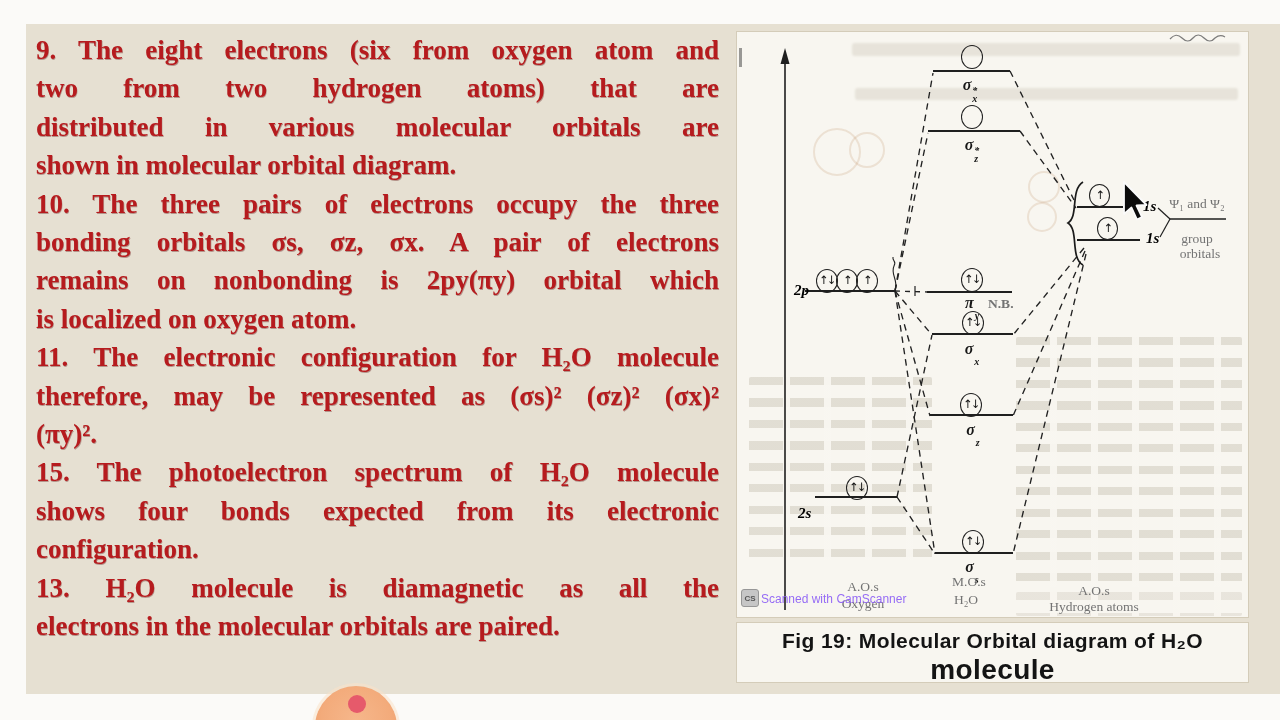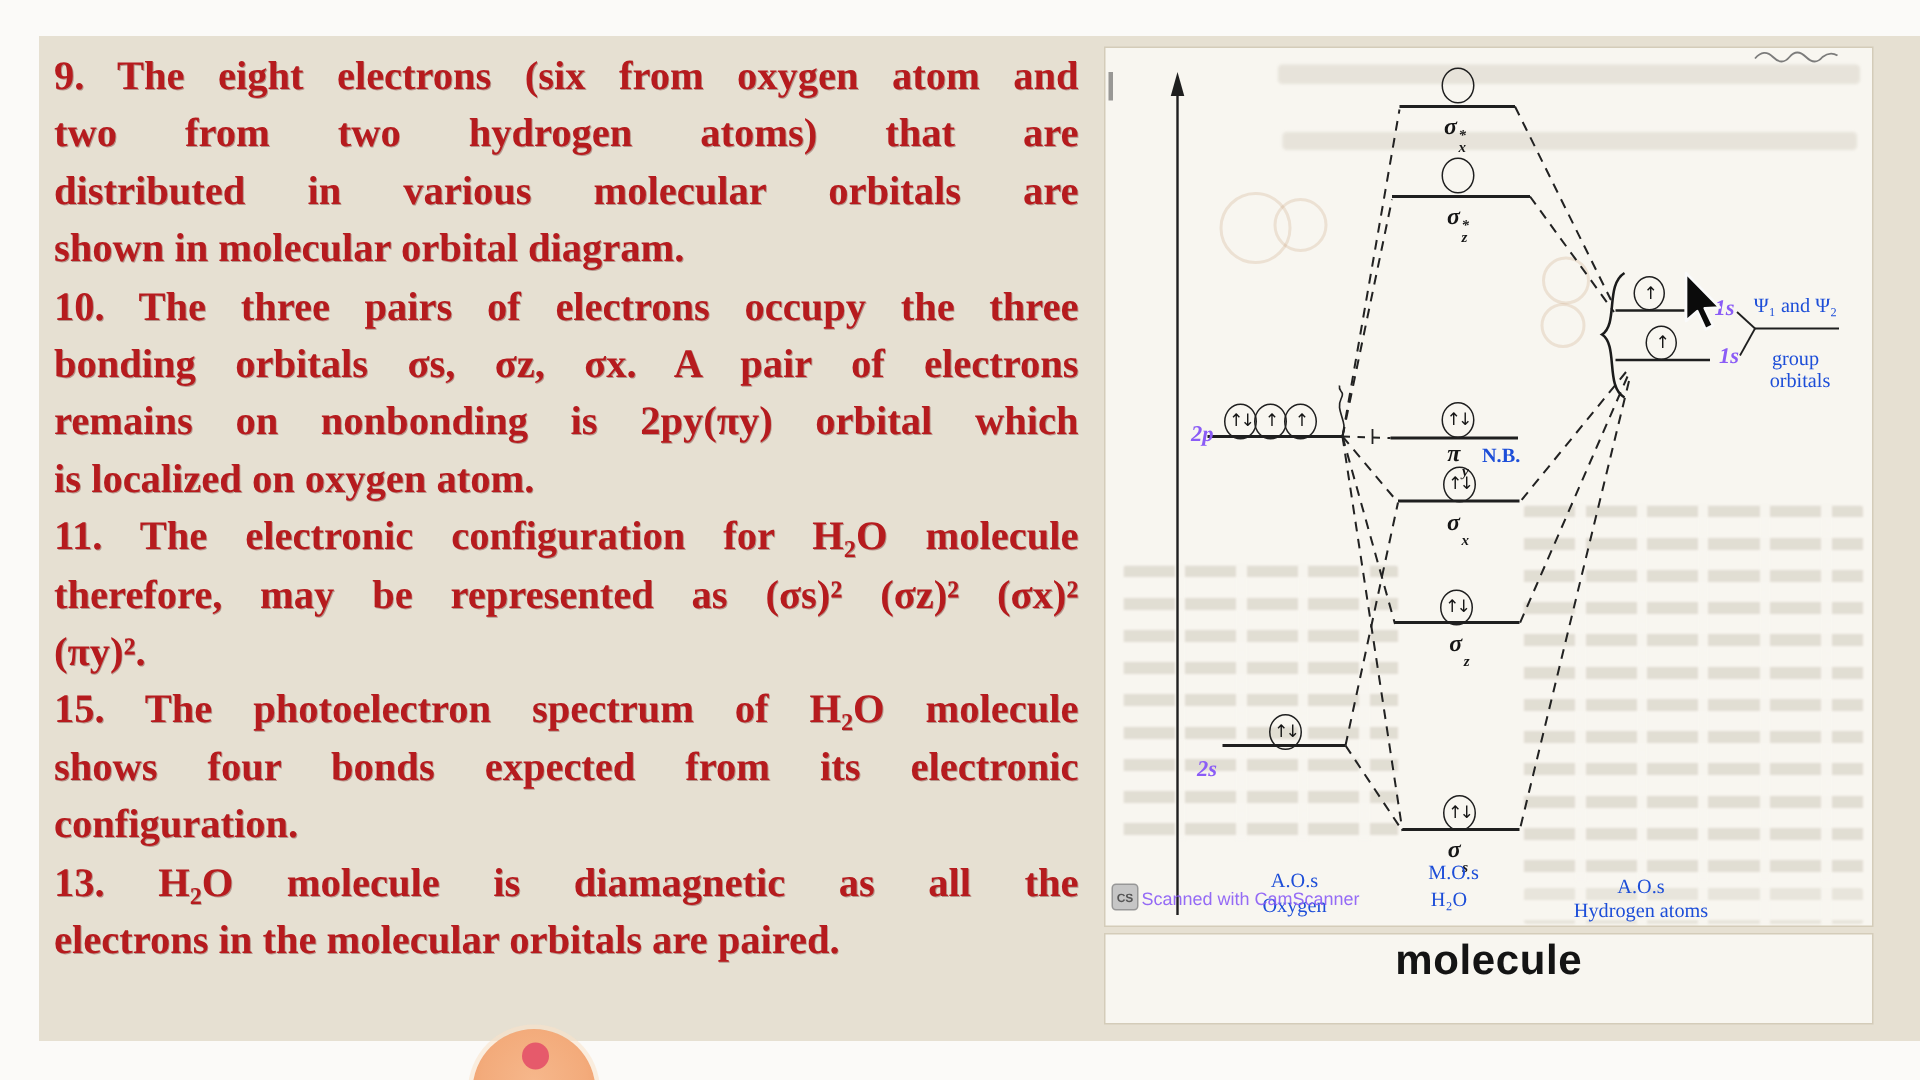--- a/index.html
+++ b/index.html
@@ -23,22 +23,22 @@
   #cap-card .c2{margin-top:1px;font-size:28px;letter-spacing:.4px;}
   
   .circ{position:absolute;width:20px;height:22px;border:1.8px solid #1f1f1f;border-radius:50%;
     display:flex;align-items:center;justify-content:center;color:#141414;
     font-family:"DejaVu Sans",sans-serif;font-size:11.5px;letter-spacing:-2px;line-height:1;}
   .circ.small{width:19px;height:21px;}
   .olbl{position:absolute;transform:translateX(-50%);font-family:"Liberation Serif",serif;
     font-style:italic;font-weight:700;font-size:16px;color:#161616;white-space:nowrap;}
   .stk{display:inline-flex;flex-direction:column;align-items:flex-start;font-size:10px;
     line-height:8px;margin-left:1px;transform:translateY(4px);font-weight:700;}
-  .ital{position:absolute;font:italic 700 15px "Liberation Serif",serif;color:#8b5cf6;white-space:nowrap;}
-  .plain{position:absolute;font:13.5px "Liberation Serif",serif;color:#1d4ed8;white-space:nowrap;}
+  .ital{position:absolute;font:italic 700 15px "Liberation Serif",serif;color:#000000;white-space:nowrap;}
+  .plain{position:absolute;font:13.5px "Liberation Serif",serif;color:#737373;white-space:nowrap;}
   .cen{transform:translateX(-50%);}
   .nb{font-weight:700;}
   
   .ghostp{position:absolute;border-radius:2px;filter:blur(.7px);
     background-image:repeating-linear-gradient(90deg, rgba(0,0,0,0) 0 34px, rgba(248,246,240,.95) 34px 41px),
       repeating-linear-gradient(180deg, rgba(148,136,112,.22) 0 8px, rgba(0,0,0,0) 8px 21.5px);}
   .ghostl{position:absolute;background:rgba(150,138,114,.17);filter:blur(1px);border-radius:3px;}
   .ghostc{position:absolute;border:2px solid rgba(196,150,108,.22);border-radius:50%;}
   
   #cs-badge{position:absolute;left:4px;top:557px;width:16px;height:16px;background:#c6c6c6;
@@ -215,20 +215,21 @@
     <span class="plain cen" style="left:232px;top:542px;">M.O.s</span>
     <span class="plain cen" style="left:229px;top:560px;">H₂O</span>
     <span class="plain cen" style="left:357px;top:551px;">A.O.s</span>
     <span class="plain cen" style="left:357px;top:567px;">Hydrogen atoms</span>
 
     <div id="cs-badge">CS</div>
     <div id="cs-text">Scanned with CamScanner</div>
   </div>
 
   <div id="cap-card">
+    <div class="c1">Fig 19: Molecular Orbital diagram of H₂O</div>
     <div class="c2">molecule</div>
   </div>
 
   <svg style="left:1120px;top:178px;z-index:9;" width="34" height="48" viewBox="0 0 34 48">
     <polygon points="4,4 4,36 11.5,29.5 17,41.5 22,39 16.5,27.5 26.5,27" fill="#0b0b0b" stroke="#fafafa" stroke-width="1.8" stroke-linejoin="round"></polygon>
   </svg>
 
   <div id="bubble">
     <div class="dot"></div>
   </div>

